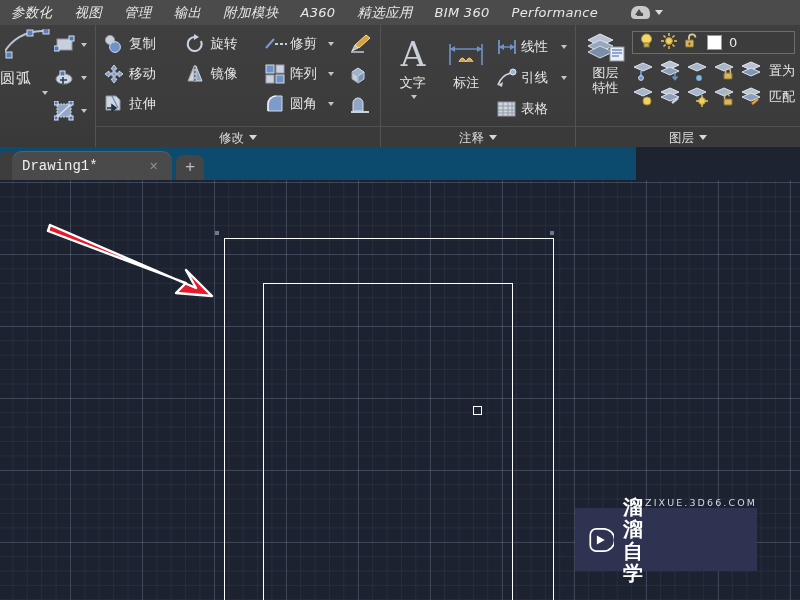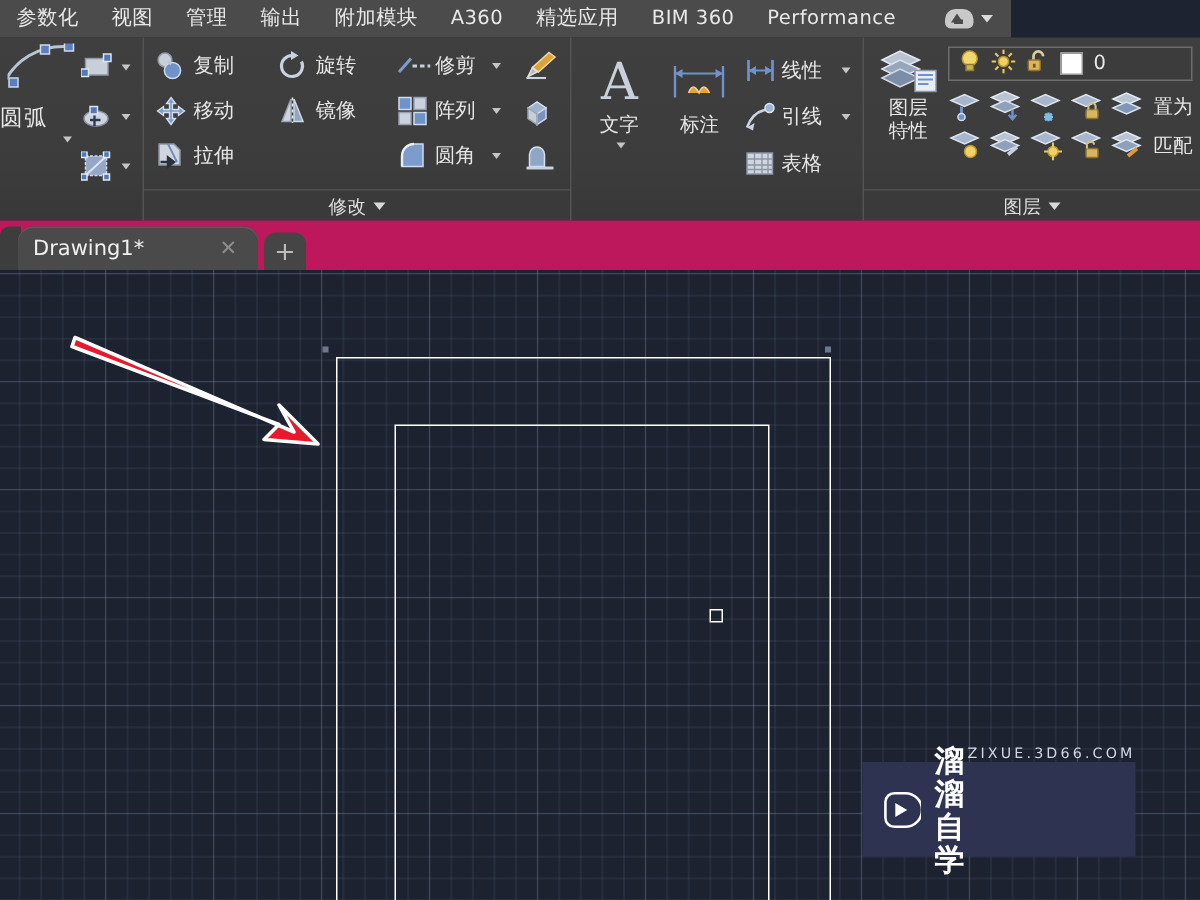--- a/index.html
+++ b/index.html
@@ -6,23 +6,23 @@
   html,body { width:800px; height:600px; overflow:hidden; }
   body {
     font-family:"DejaVu Sans","Liberation Sans",sans-serif;
     background:#1d2330; color:#d6d6d6; font-size:12px;
     -webkit-font-smoothing:antialiased;
   }
   #app { position:relative; width:800px; height:600px; }
 
   
   .menubar {
-    position:absolute; left:0; top:0; width:674px; height:25px;
+    position:absolute; left:0; top:0; width:800px; height:25px;
     background:#4b4b4b;
-    display:flex; align-items:center; gap:0px;
+    display:flex; align-items:center; gap:0px;font-style:italic;
   }
   .menu-item {
     color:#e8e8e8; font-size:13.5px; padding:0 11px; line-height:25px;
     white-space:nowrap; letter-spacing:0.3px;
   }
   .menu-item.latin { font-size:13px; }
   .menu-cloud {
     margin-left:22px; display:flex; align-items:center; gap:5px;
   }
   .cloud-ico {
@@ -93,22 +93,23 @@
     height:23px; background:#3c3c3c; border:1px solid #6d6d6d;
     display:flex; align-items:center; gap:7px; padding:0 6px; margin:2px 0 4px 0;
   }
   .swatch { width:15px;height:15px;background:#ffffff;border:1px solid #999; }
   .layer-name { font-size:13px;color:#e8e8e8; }
   .lay-icons-row { display:flex; align-items:center; gap:3px; height:26px; }
   .lay-icons-row .tlabel { font-size:13px;color:#e8e8e8; margin-left:2px; white-space:nowrap;}
 
   
   .tabbar {
-    position:absolute; left:0; top:147px; width:800px; height:33px;
-    background:#be185d;
+    position:absolute; left:0; top:147px; width:636px; height:33px;
+    background:#0c4a6e;
+    font-family:Liberation Mono, monospace;
   }
   .tab {
     position:absolute; left:12px; top:4px; height:29px; width:160px;
     background:#4a4a4a;
     border-radius:10px 10px 0 0;
     display:flex; align-items:center; padding:0 10px;
     box-shadow:inset 0 1px 0 #5d5d5d;
   }
   .tab-title { font-size:14px; color:#f0f0f0; flex:1; }
   .tab-close { font-size:14px; color:#8d8d8d; padding:0 4px; }
@@ -408,20 +409,24 @@
             <span class="ico">
               <svg width="22" height="20" viewBox="0 0 22 20">
                 <rect x="2" y="3" width="17" height="14" fill="#cfd6e0" stroke="#8c95a3"></rect>
                 <path d="M2 7 H19 M2 11 H19 M2 14 H19 M7 3 V17 M12 3 V17 M16 3 V17" stroke="#8c95a3" stroke-width="0.9"></path>
               </svg>
             </span>
             <span class="lbl">表格</span>
           </div>
         </div>
       </div>
+      <div class="panel-foot">
+        <span>注释</span>
+        <span class="foot-caret"></span>
+      </div>
     </div>
 
     <div class="panel panel-lay">
       <div class="panel-body">
         <div class="lay-left">
           <svg width="42" height="34" viewBox="0 0 42 34">
             <path d="M3 9 L15 3 L28 9 L15 15 Z" fill="#b9c3d2" stroke="#e3e9f2"></path>
             <path d="M3 15 L15 9 L28 15 L15 21 Z" fill="#97a6bd" stroke="#dce3ee"></path>
             <path d="M3 21 L15 15 L28 21 L15 27 Z" fill="#7c8da8" stroke="#d3dbe8"></path>
             <rect x="25" y="16" width="14" height="14" fill="#e9eef5" stroke="#8e97a4"></rect>

